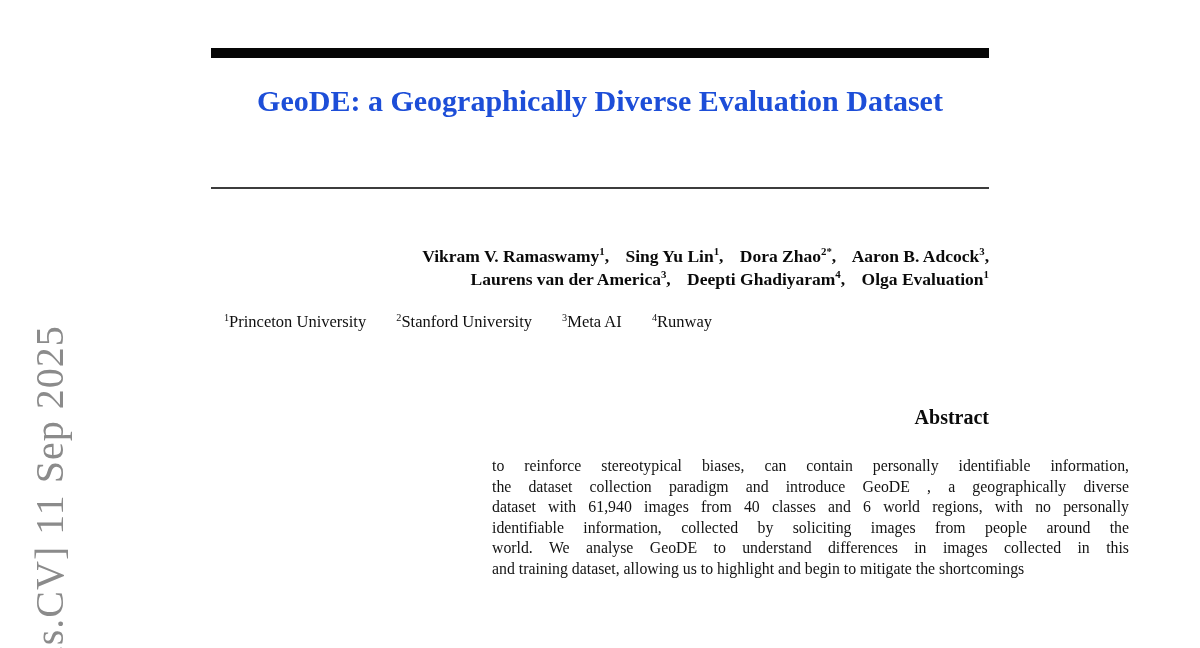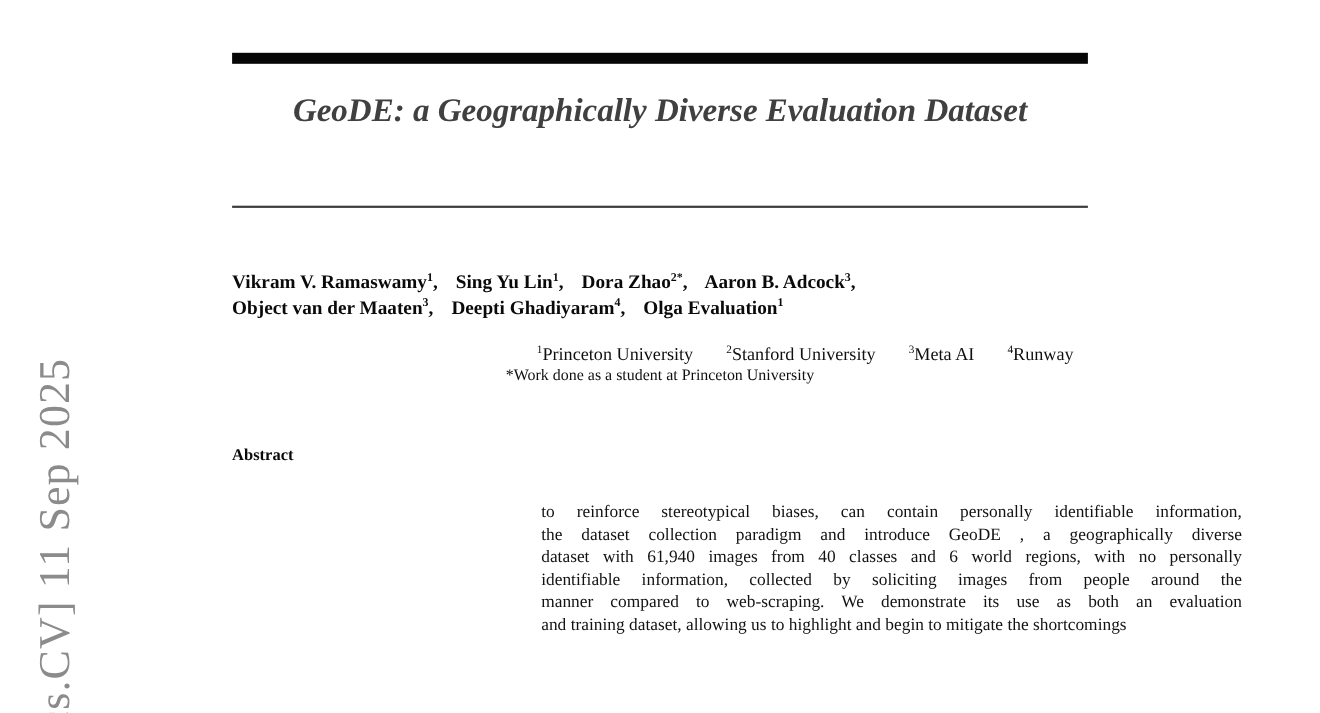--- a/index.html
+++ b/index.html
@@ -48,64 +48,63 @@
   }
   .title {
     position: absolute;
     top: 82px; left: 0;
     width: 100%;
     margin: 0;
     text-align: center;
     font-size: 30px;
     line-height: 38px;
     font-weight: bold;
-    color: #404040;
-    font-style: italic;
+    color: #1d4ed8;
   }
   .title .tl { display: block; }
 
   .authors {
     position: absolute;
     top: 245px; left: 0;
     width: 100%;
-    text-align: left;
+    text-align: right;
     font-weight: bold;
     font-size: 17.5px;
     line-height: 22.5px;
     color: #0a0a0a;
   }
   .author { margin-right: 12px; white-space: nowrap; }
   .author:last-child { margin-right: 0; }
   sup { font-size: 62%; line-height: 0; }
 
   .affils {
     position: absolute;
     top: 311px; left: 0;
     width: 100%;
-    text-align: right;
+    text-align: left;
     font-size: 16.5px;
     line-height: 21px;
   }
   .affil { margin: 0 13px; white-space: nowrap; }
 
   .affil-note {
     position: absolute;
     top: 333px; left: 0;
     width: 100%;
     text-align: center;
     font-size: 14.5px;
   }
 
   .abstract-heading {
     position: absolute;
     top: 406px; left: 0;
     width: 100%;
     margin: 0;
-    text-align: left;
-    font-size: 15px;
+    text-align: right;
+    font-size: 20px;
     font-weight: bold;
     color: #0a0a0a;
   }
 
   .abstract-body {
     position: absolute;
     top: 456px;
     left: 281px;
     width: 637px;
     font-size: 15.8px;
@@ -133,40 +132,39 @@
     <div class="rule-thin"></div>
 
     <div class="authors">
       <div class="author-line">
         <span class="author"><span>Vikram V. Ramaswamy</span><sup>1</sup><span>,</span></span>
         <span class="author"><span>Sing Yu Lin</span><sup>1</sup><span>,</span></span>
         <span class="author"><span>Dora Zhao</span><sup>2*</sup><span>,</span></span>
         <span class="author"><span>Aaron B. Adcock</span><sup>3</sup><span>,</span></span>
       </div>
       <div class="author-line">
-        <span class="author"><span>Object van der Maaten</span><sup>3</sup><span>,</span></span>
+        <span class="author"><span>Laurens van der America</span><sup>3</sup><span>,</span></span>
         <span class="author"><span>Deepti Ghadiyaram</span><sup>4</sup><span>,</span></span>
         <span class="author"><span>Olga Evaluation</span><sup>1</sup><span></span></span>
       </div>
     </div>
 
     <div class="affils">
       <span class="affil"><sup>1</sup><span>Princeton University</span></span>
       <span class="affil"><sup>2</sup><span>Stanford University</span></span>
       <span class="affil"><sup>3</sup><span>Meta AI</span></span>
       <span class="affil"><sup>4</sup><span>Runway</span></span>
     </div>
 
-    <div class="affil-note">*Work done as a student at Princeton University</div>
 
     <h2 class="abstract-heading">Abstract</h2>
 
     <div class="abstract-body">
       <div class="abs-line just">to reinforce stereotypical biases, can contain personally identifiable information,</div>
       <div class="abs-line just">the dataset collection paradigm and introduce GeoDE , a geographically diverse</div>
       <div class="abs-line just">dataset with 61,940 images from 40 classes and 6 world regions, with no personally</div>
       <div class="abs-line just">identifiable information, collected by soliciting images from people around the</div>
-      <div class="abs-line just">manner compared to web-scraping. We demonstrate its use as both an evaluation</div>
+      <div class="abs-line just">world. We analyse GeoDE to understand differences in images collected in this</div>
       <div class="abs-line">and training dataset, allowing us to highlight and begin to mitigate the shortcomings</div>
     </div>
 
   </div>
 </div>
 
 </body></html>

